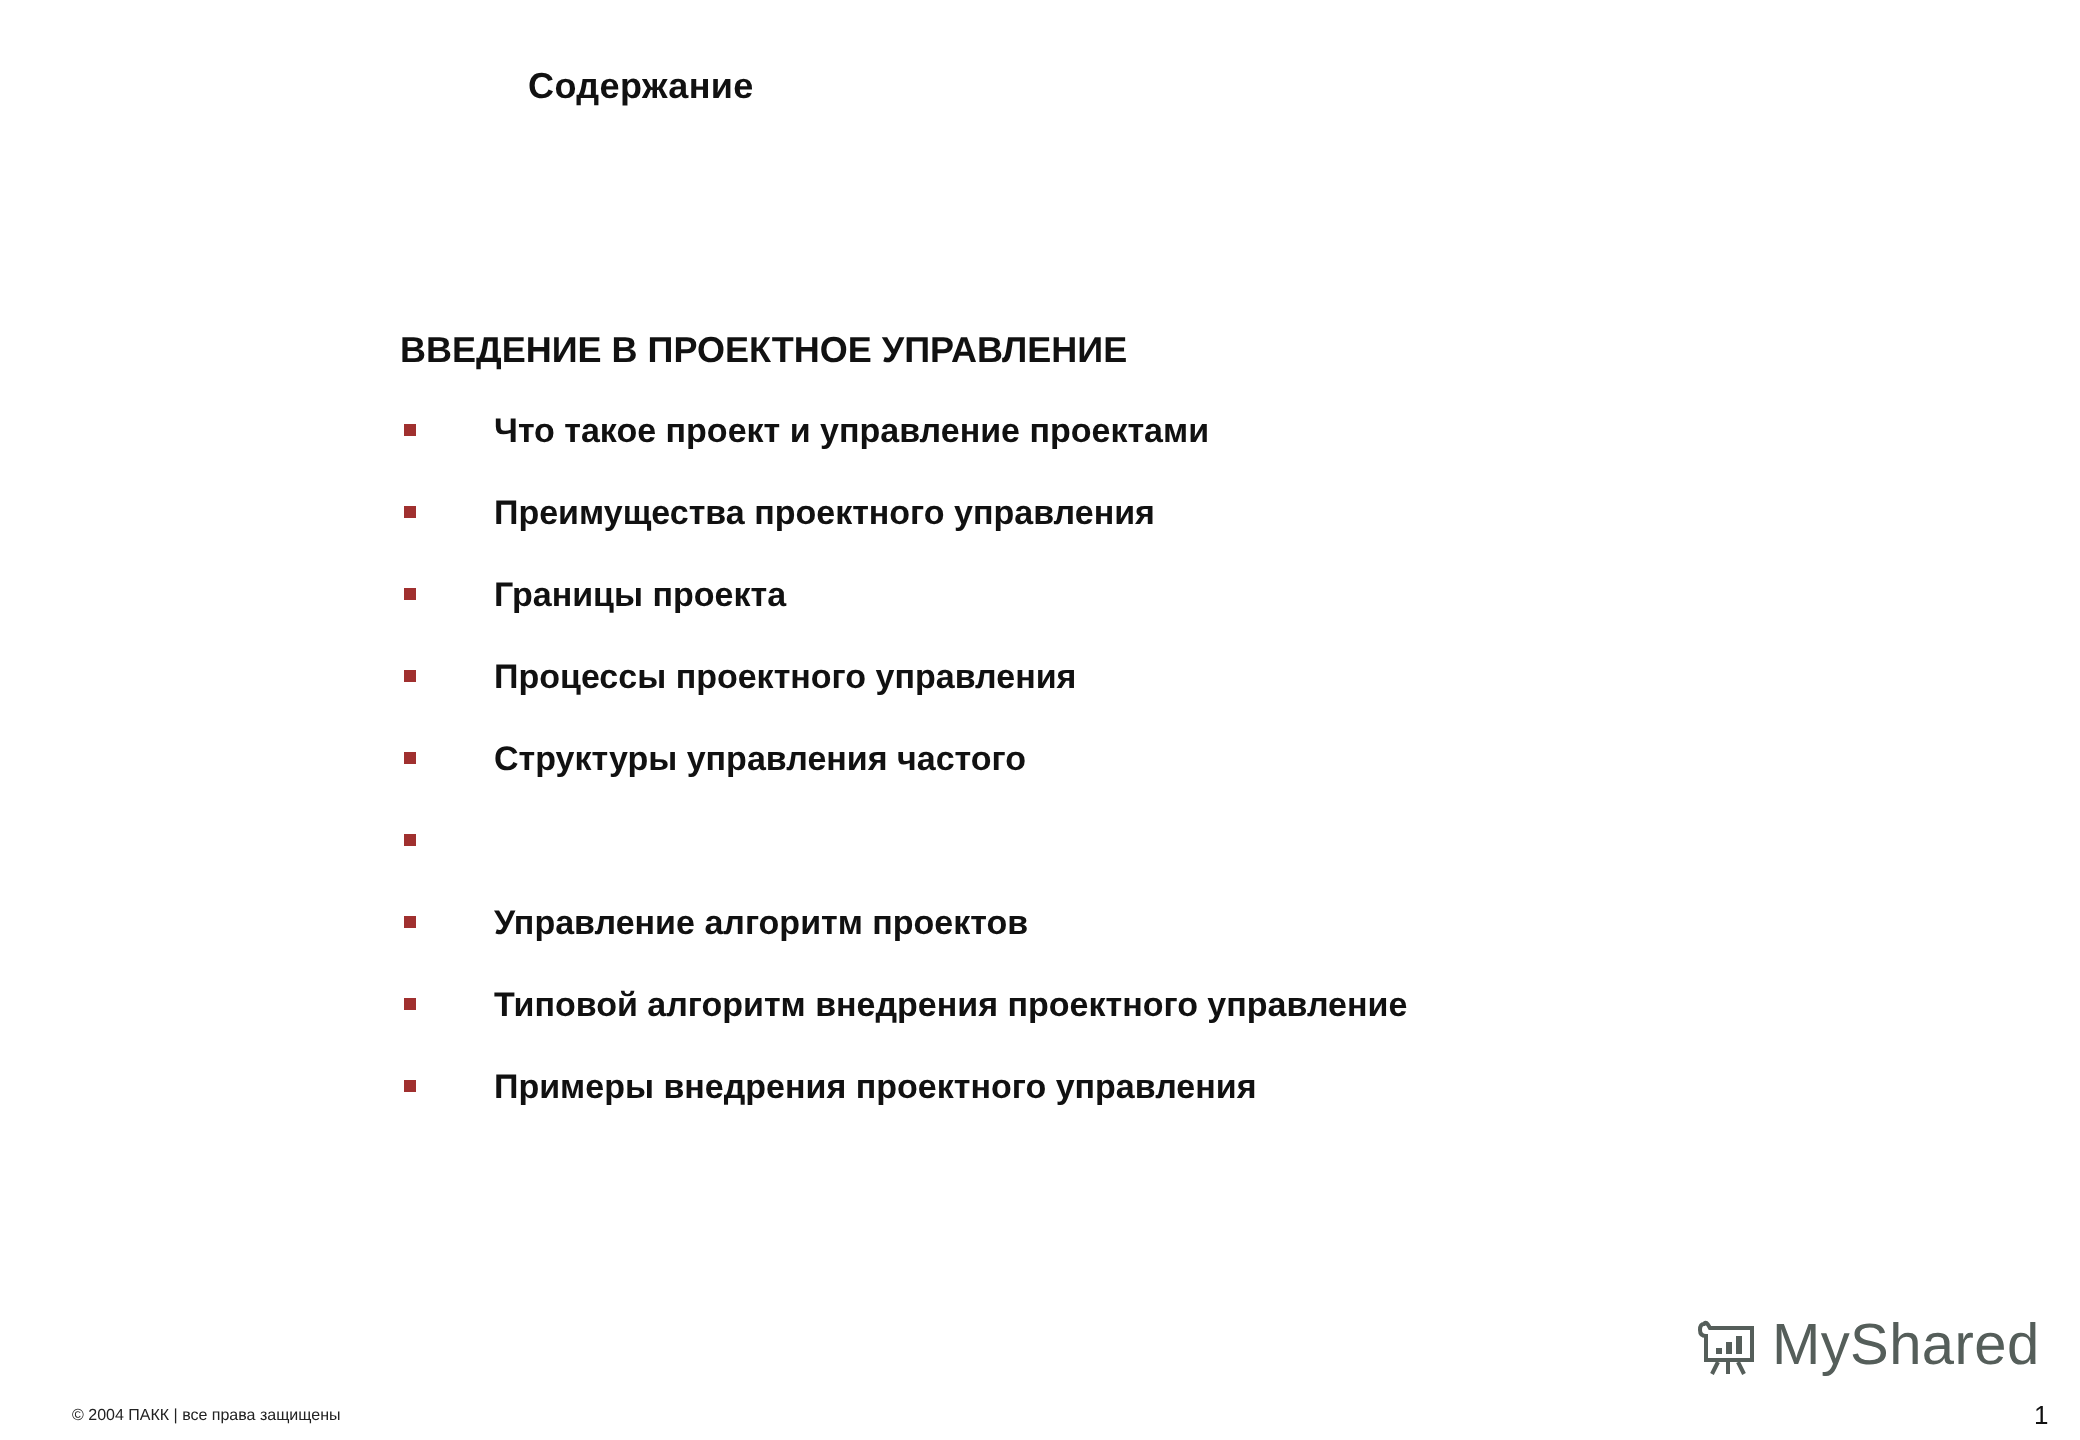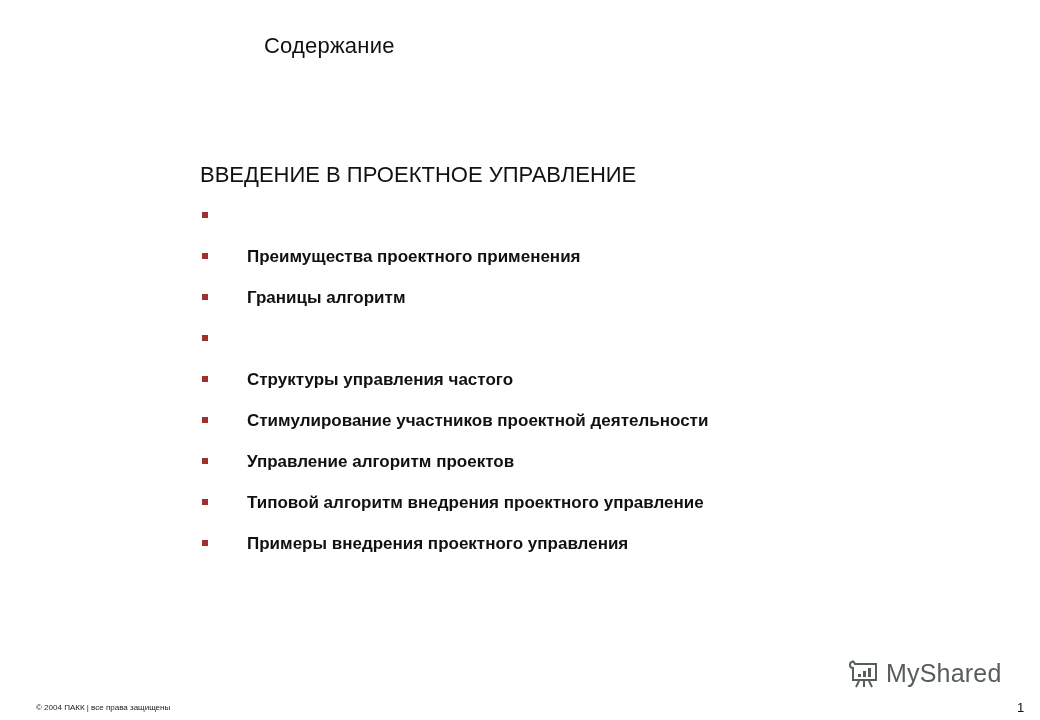--- a/index.html
+++ b/index.html
@@ -2,72 +2,73 @@
 <html><head>
 <meta charset="utf-8">
 <style>
   html, body { margin: 0; padding: 0; }
   body {
     width: 1040px; height: 720px; background: #ffffff; position: relative; overflow: hidden;
     font-family: "Liberation Sans", sans-serif; color: #111111;
   }
   .title {
     position: absolute; left: 264px; top: 33px;
-    font-size: 22px; font-weight: normal; letter-spacing: 0.2px;
+    font-size: 18px; font-weight: bold; letter-spacing: 0.2px;
   }
   .toc { position: absolute; left: 200px; top: 164px; width: 760px; }
   .section-heading {
-    font-size: 22px; font-weight: normal; height: 41px; line-height: 22px;
+    font-size: 18px; font-weight: bold; height: 41px; line-height: 22px;
   }
   .item { position: relative; height: 41px; line-height: 22px; font-size: 17px; font-weight: bold; }
   .bullet {
     position: absolute; left: 2px; top: 7px; width: 6px; height: 6px; background: #a0302f;
   }
   .item-text { position: absolute; left: 47px; top: 0; white-space: nowrap; }
   .footer-copy {
     position: absolute; left: 36px; top: 703px; font-size: 8px; color: #222;
   }
   .page-num {
     position: absolute; left: 1017px; top: 700px; font-size: 13px; color: #111;
   }
   .brand {
     position: absolute; left: 847px; top: 656px; display: flex; align-items: center;
     color: #555e5a;
   }
   .brand svg { width: 34px; height: 34px; }
-  .brand-text { font-size: 25px; margin-left: 5px; letter-spacing: 0.2px; }
+  .brand-text { font-size: 29px; margin-left: 5px; letter-spacing: 0.2px; }
 </style>
 </head>
 <body>
 
 <div class="title">Содержание</div>
 
 <div class="toc">
   <div class="section-heading">ВВЕДЕНИЕ В ПРОЕКТНОЕ УПРАВЛЕНИЕ</div>
   <div class="item">
       <span class="bullet"></span>
+      <span class="item-text">Что такое проект и управление проектами</span>
     </div>
   <div class="item">
       <span class="bullet"></span>
-      <span class="item-text">Преимущества проектного применения</span>
+      <span class="item-text">Преимущества проектного управления</span>
     </div>
   <div class="item">
       <span class="bullet"></span>
-      <span class="item-text">Границы алгоритм</span>
+      <span class="item-text">Границы проекта</span>
     </div>
   <div class="item">
       <span class="bullet"></span>
+      <span class="item-text">Процессы проектного управления</span>
     </div>
   <div class="item">
       <span class="bullet"></span>
       <span class="item-text">Структуры управления частого</span>
     </div>
   <div class="item">
       <span class="bullet"></span>
-      <span class="item-text">Стимулирование участников проектной деятельности</span>
     </div>
   <div class="item">
       <span class="bullet"></span>
       <span class="item-text">Управление алгоритм проектов</span>
     </div>
 
   <div class="item">
       <span class="bullet"></span>
       <span class="item-text">Типовой алгоритм внедрения проектного управление</span>
     </div>

